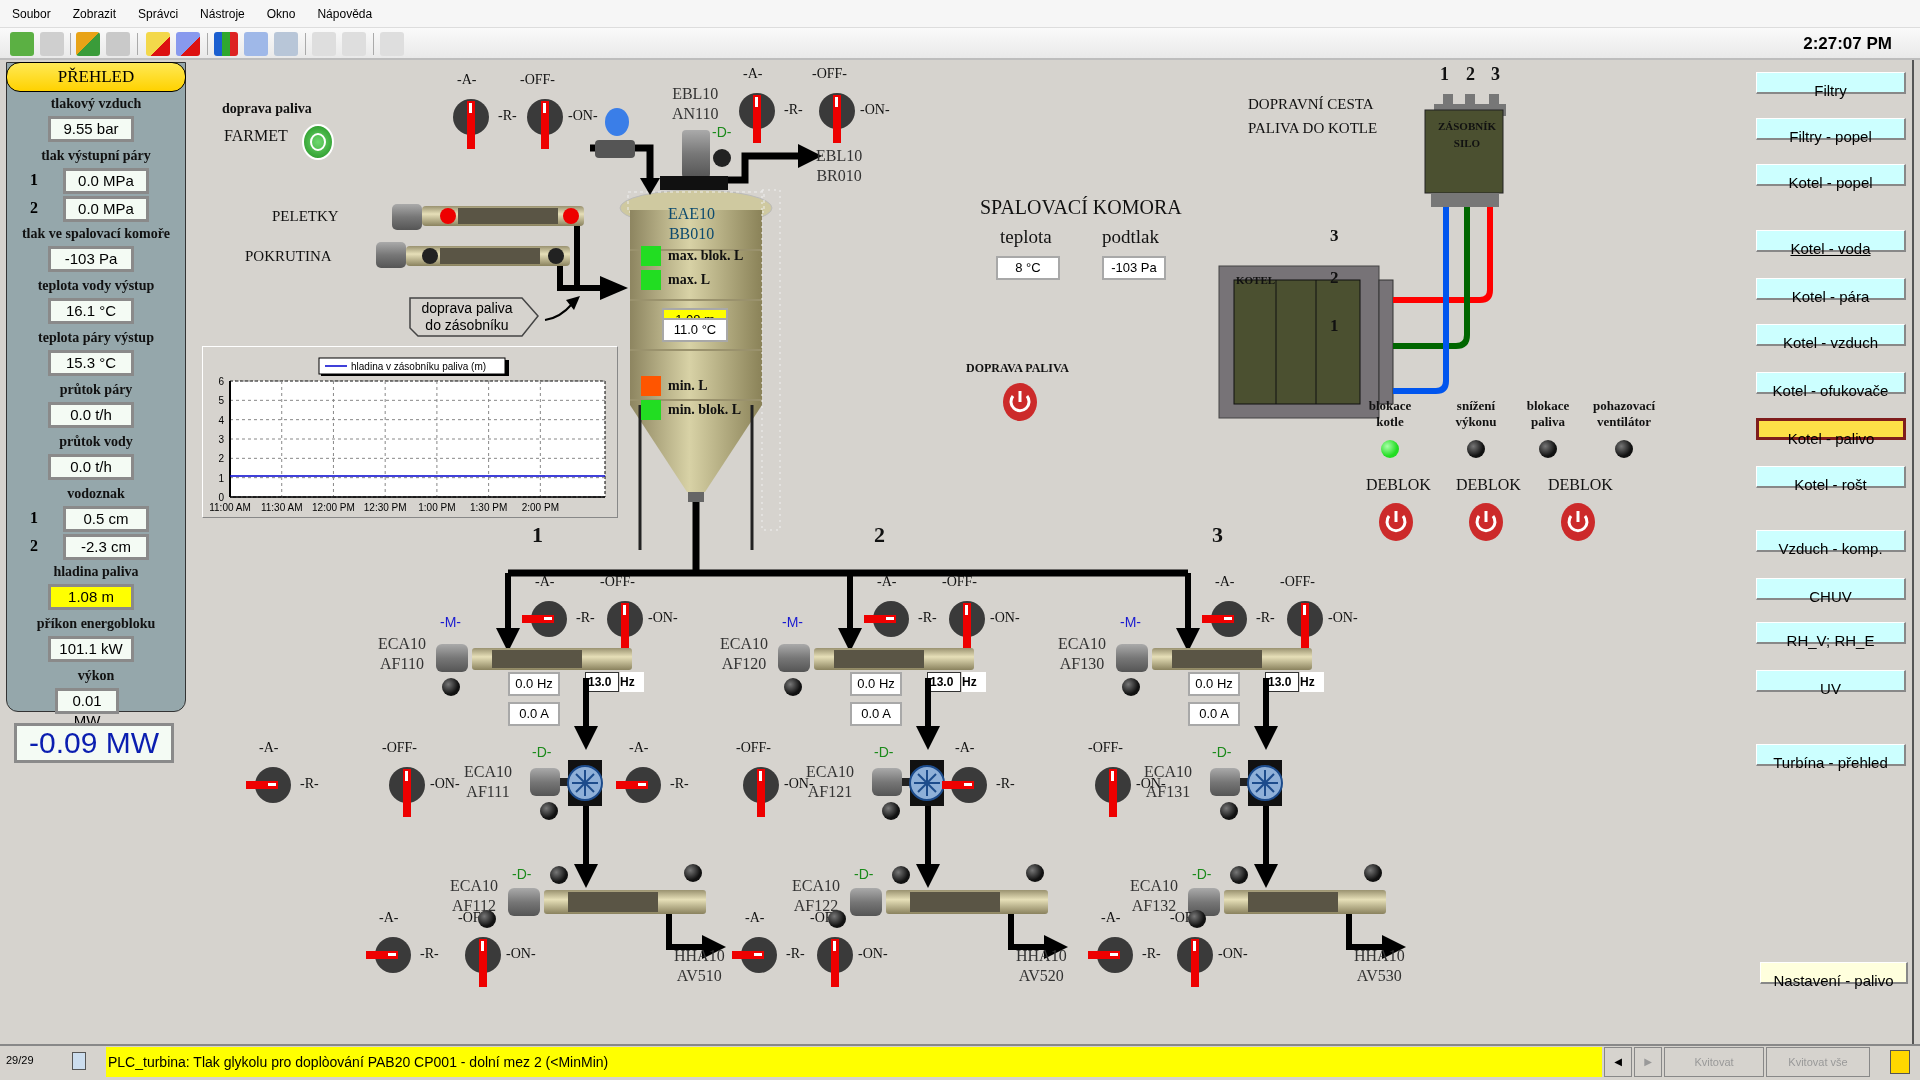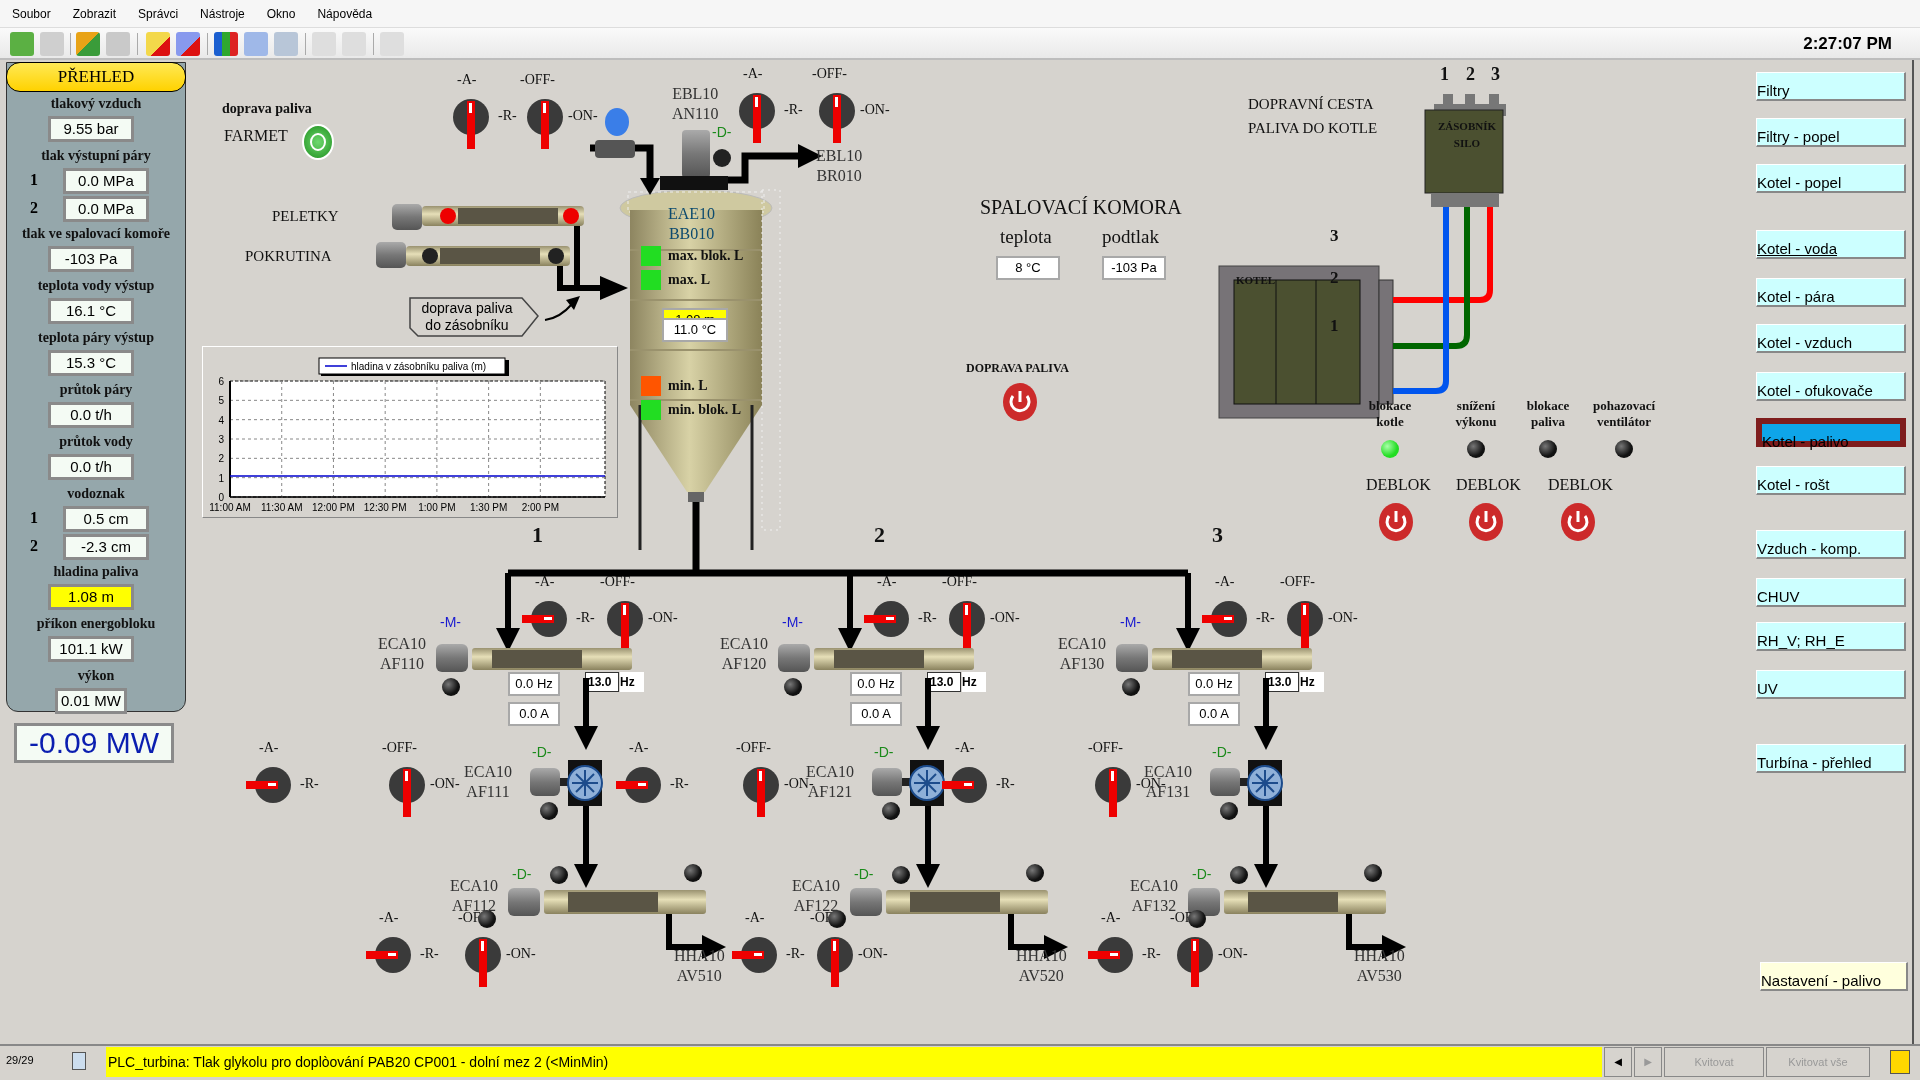--- a/index.html
+++ b/index.html
@@ -13,22 +13,22 @@
 #clock{right:28px;top:30px;font-weight:bold;font-size:17px;height:30px;line-height:28px}
 #rightedge{left:1912px;top:60px;width:8px;height:985px;background:#d6d3ce;border-left:2px solid #555}
 
 #leftpanel{left:6px;top:62px;width:180px;height:650px;background:#95a7ab;border:1px solid #333;border-radius:0 0 12px 12px}
 #prehled{left:6px;top:62px;width:180px;height:30px;background:linear-gradient(#ffe955,#ffd200);border:1px solid #000;border-radius:14px;text-align:center;line-height:28px;font-size:17px;font-family:"Liberation Serif",serif}
 .lp-label{position:absolute;width:180px;text-align:center;font-family:"Liberation Serif",serif;font-weight:bold;font-size:14px;color:#111}
 .lp-box{position:absolute;width:86px;height:26px;background:#f4fbf4;border:3px solid #8a8a8a;text-align:center;line-height:20px;font-size:15px;color:#000}
 .lp-idx{position:absolute;font-family:"Liberation Serif",serif;font-weight:bold;font-size:16px}
 #bigmw{left:14px;top:723px;width:160px;height:40px;background:#f4fbf4;border:3px solid #8a8a8a;color:#0a1eb0;font-size:30px;text-align:center;line-height:34px}
 
-.navbtn{position:absolute;left:1756px;width:150px;height:29px;background:#ccffff;border:1px solid #fff;border-right:2px solid #888;border-bottom:2px solid #888;font-size:15px;line-height:35px;color:#000;cursor:pointer}
-.navbtn.active{background:#0ea5e9;border:6px solid #7f1d1d}
+.navbtn{position:absolute;left:1756px;width:150px;height:22px;background:#ccffff;border:1px solid #fff;border-right:2px solid #888;border-bottom:2px solid #888;font-size:15px;text-align:center;line-height:35px;color:#000;cursor:pointer}
+.navbtn.active{background:#fde047;border:3px solid #7f1d1d}
 .navbtn.settings{background:#ffffdd;left:1760px}
 
 #statusbar{left:0;top:1044px;width:1920px;height:36px;background:#d6d3ce;border-top:2px solid #888}
 #alarm{left:106px;top:1047px;width:1496px;height:30px;background:#ffff00;font-size:14px;line-height:30px;padding-left:2px}
 
 .lbl{position:absolute;font-family:"Liberation Serif",serif;font-size:15px;color:#111;white-space:nowrap}
 .lblb{position:absolute;font-family:"Liberation Serif",serif;font-weight:bold;font-size:14px;color:#111;white-space:nowrap;text-align:center}
 .tag{position:absolute;font-family:"Liberation Serif",serif;font-size:16px;color:#333;line-height:20px;text-align:center;white-space:nowrap}
 .dlbl{position:absolute;font-size:14px;color:#1a8a1a}
 .mlbl{position:absolute;font-size:14px;color:#1a1ad0}
@@ -94,21 +94,21 @@
     <div class="lp-label" style="left: 6px; top: 486px;">vodoznak</div>
     <div class="lp-idx" style="left: 30px; top: 509px;">1</div>
     <div class="lp-box" style="left: 63px; top: 506px;">0.5 cm</div>
     <div class="lp-idx" style="left: 30px; top: 537px;">2</div>
     <div class="lp-box" style="left: 63px; top: 534px;">-2.3 cm</div>
     <div class="lp-label" style="left: 6px; top: 564px;">hladina paliva</div>
     <div class="lp-box" style="left: 48px; top: 584px; background: rgb(255, 255, 0);">1.08 m</div>
     <div class="lp-label" style="left: 6px; top: 616px;">příkon energobloku</div>
     <div class="lp-box" style="left: 48px; top: 636px;">101.1 kW</div>
     <div class="lp-label" style="left: 6px; top: 668px;">výkon</div>
-    <div class="lp-box" style="top: 688px; width: 72px; left: 55px;">0.01 MW</div>
+    <div class="lp-box" style="top: 688px; width: 64px; left: 55px;">0.01 MW</div>
   </div>
 <div id="bigmw" class="abs">-0.09 MW</div>
 
 <svg class="abs" style="left:0;top:60px" width="1910" height="984">
   <defs>
     <linearGradient id="tankg" x1="0" x2="1">
         <stop offset="0" stop-color="#8d8560"></stop>
         <stop offset=".45" stop-color="#d8d2a6"></stop>
         <stop offset="1" stop-color="#8a8258"></stop>
       </linearGradient>

